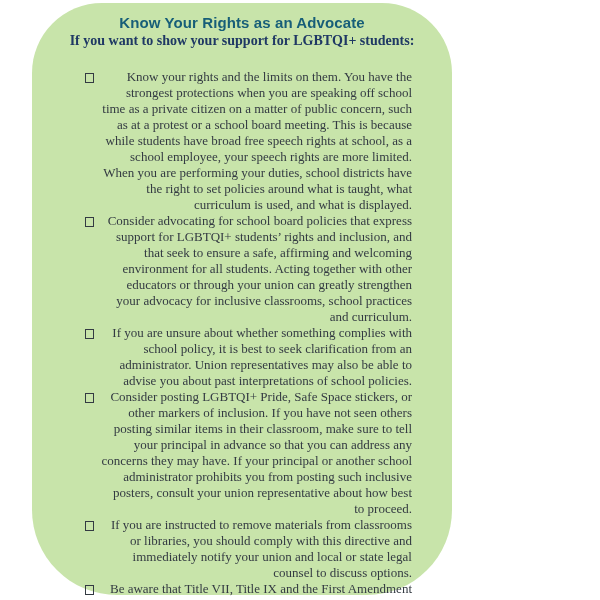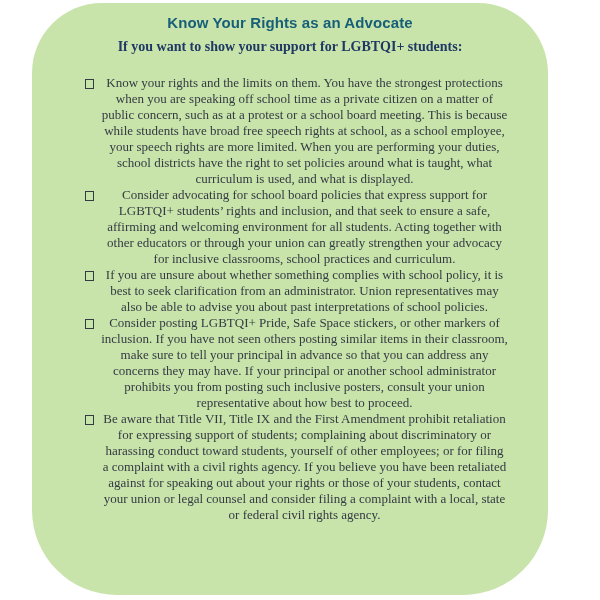--- a/index.html
+++ b/index.html
@@ -8,57 +8,57 @@
     width: 600px;
     height: 600px;
     background: var(--page-bg, #ffffff);
     font-family: "Liberation Serif", serif;
     overflow: hidden;
   }
   .card {
     position: absolute;
     left: 32px;
     top: 3px;
-    width: 516px;
+    width: 420px;
     height: 592px;
     background: var(--card-bg, #c8e4aa);
     border-radius: 70px 70px 85px 85px;
     box-sizing: border-box;
   }
   .title {
     margin: 11px 0 0 0;
     text-align: center;
     font-family: "Liberation Sans", sans-serif;
     font-weight: bold;
     font-size: 15px;
     line-height: 18px;
     color: var(--title-color, #175e78);
     letter-spacing: 0.1px;
   }
   .subtitle {
-    margin: 6px 0 0 0;
+    margin: 0 0 0 0;
     text-align: center;
     font-family: "Liberation Serif", serif;
     font-weight: bold;
     font-size: 14px;
     line-height: 17px;
     color: var(--subtitle-color, #1f3864);
   }
   .list {
     margin: 20px 0 0 0;
     padding: 0 40px 0 52px;
     list-style: none;
   }
   .item {
     position: relative;
     padding-left: 17px;
     font-size: 13px;
     line-height: 16px;
     color: var(--body-color, #333a42);
-    text-align: center;
+    text-align: right;
   }
   .checkbox {
     position: absolute;
     left: 1px;
     top: 3.5px;
     width: 7px;
     height: 8px;
     border: 1px solid var(--body-color, #333a42);
     background: transparent;
     display: inline-block;
@@ -85,20 +85,24 @@
   <li class="item">
     <span class="checkbox"></span>
     <span>If you are unsure about whether something complies with school policy, it is best to seek clarification from an administrator. Union representatives may also be able to advise you about past interpretations of school policies.</span>
   </li>
 
   <li class="item">
     <span class="checkbox"></span>
     <span>Consider posting LGBTQI+ Pride, Safe Space stickers, or other markers of inclusion. If you have not seen others posting similar items in their classroom, make sure to tell your principal in advance so that you can address any concerns they may have. If your principal or another school administrator prohibits you from posting such inclusive posters, consult your union representative about how best to proceed.</span>
   </li>
 
+  <li class="item">
+    <span class="checkbox"></span>
+    <span>If you are instructed to remove materials from classrooms or libraries, you should comply with this directive and immediately notify your union and local or state legal counsel to discuss options.</span>
+  </li>
 
   <li class="item">
     <span class="checkbox"></span>
     <span>Be aware that Title VII, Title IX and the First Amendment prohibit retaliation for expressing support of students; complaining about discriminatory or harassing conduct toward students, yourself of other employees; or for filing a complaint with a civil rights agency. If you believe you have been retaliated against for speaking out about your rights or those of your students, contact your union or legal counsel and consider filing a complaint with a local, state or federal civil rights agency.</span>
   </li>
 </ul>
   </section>
 </div>
 
 </body></html>

